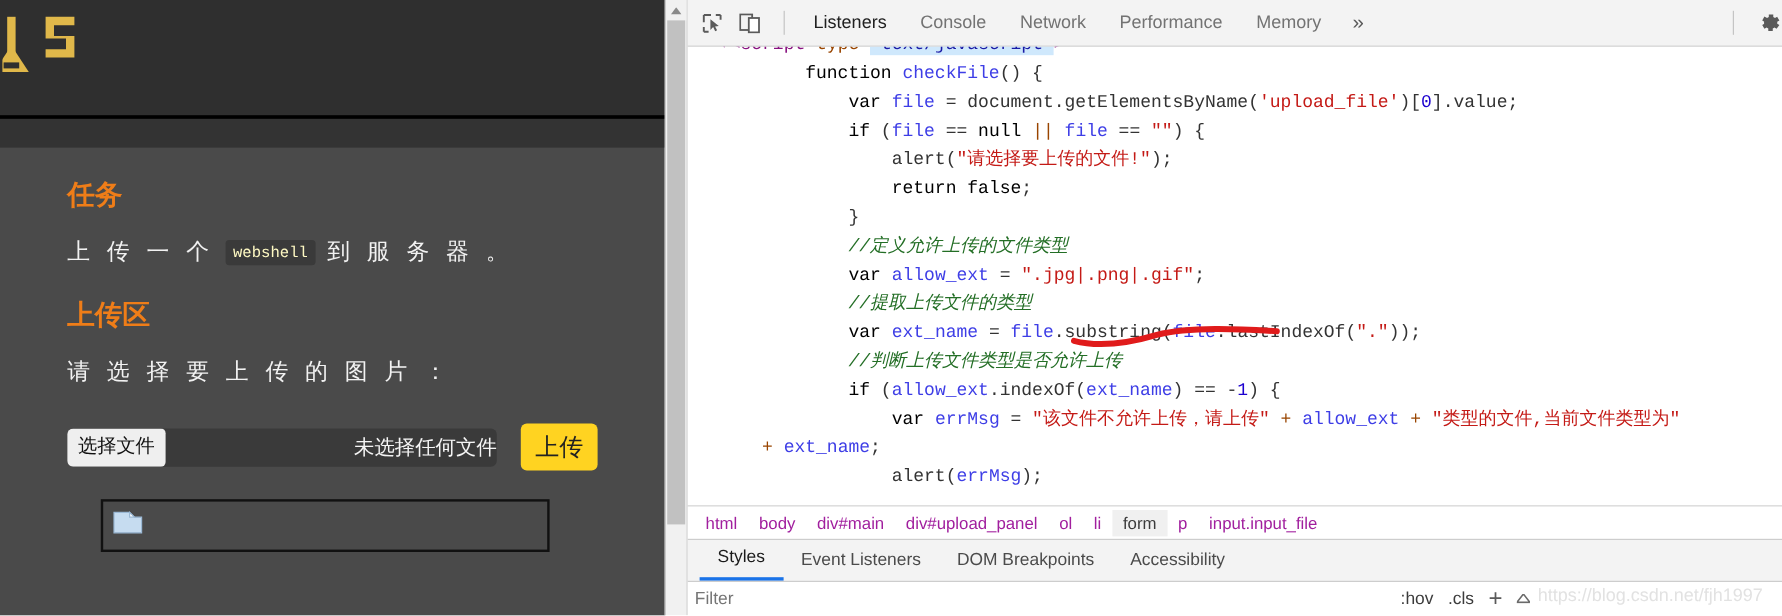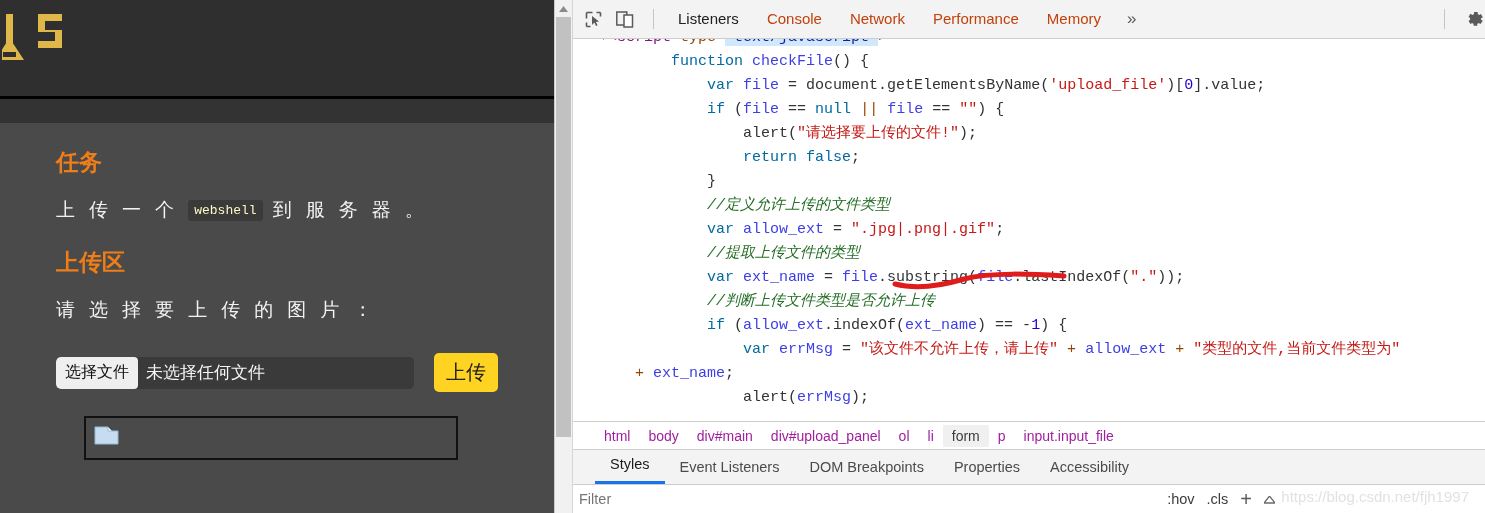--- a/index.html
+++ b/index.html
@@ -77,20 +77,21 @@
     align-items: center;
     padding-top: 30px;
   }
   #file-control {
     display: flex;
     align-items: stretch;
     width: 380px; height: 32px;
     background: #3a3a3a;
     border-radius: 5px;
     overflow: hidden;
+    justify-content: space-between;
   }
   #choose-file-btn {
     background: #efefef;
     color: #111111;
     font-size: 16px;
     padding: 0 9px;
     display: flex;
     align-items: center;
     border-radius: 4px;
     font-family: "DejaVu Sans", sans-serif;
@@ -181,21 +182,21 @@
     margin-right: 4px;
     cursor: pointer;
   }
   .dt-sep {
     width: 1px; height: 20px;
     background: #c4c4c4;
     margin: 0 10px;
   }
   .dt-tab {
     font-size: 15px;
-    color: #c2410c;
+    color: #737373;
     padding: 0 14px;
     height: 38px;
     line-height: 38px;
     cursor: pointer;
     white-space: nowrap;
     font-family: "Liberation Sans", sans-serif;
   }
   .dt-tab.active { color: #202020; }
   #dt-more {
     font-size: 17px; color: #5a5a5a;
@@ -230,21 +231,21 @@
     color: #333333;
     white-space: pre;
     padding-top: 0px;
     position: relative;
     top: -13px;
     left: 20px;
   }
   .tok-tag    { color: #881280; }
   .tok-attr   { color: #994500; }
   .tok-val    { color: #1a1aa6; }
-  .tok-kw     { color: #0369a1; }
+  .tok-kw     { color: #000000; }
   .tok-str    { color: #c41a16; }
   .tok-com    { color: #236e25; font-style: italic; }
   .tok-fn     { color: #3e3ee6; }
   .tok-plain  { color: #333333; }
   .tok-num    { color: #1c00cf; }
   .tok-op     { color: #994500; }
   .tok-sel    { background: #cfe8fc; }
 
   
   #red-mark {
@@ -254,40 +255,40 @@
     z-index: 12;
   }
 
   
   #breadcrumb {
     height: 27px; min-height: 27px;
     border-top: 1px solid #cdcdcd;
     border-bottom: 1px solid #cdcdcd;
     background: #ffffff;
     display: flex; align-items: center;
-    padding-left: 40px;
+    padding-left: 24px;
     font-size: 14px;
     font-family: "Liberation Sans", sans-serif;
     overflow: hidden;
   }
   .crumb {
     color: #a11f9e;
     padding: 3px 9px;
     cursor: pointer;
     white-space: nowrap;
   }
   .crumb.selected { background: #f0f0f0; color: #3c3c3c; }
 
   
   #side-tabs {
     height: 34px; min-height: 34px;
     background: #f3f3f3;
     border-bottom: 1px solid #cdcdcd;
     display: flex; align-items: flex-end;
-    padding-left: 40px;
+    padding-left: 28px;
     overflow: hidden;
   }
   .side-tab {
     font-size: 14.5px;
     color: #4b4b4b;
     padding: 0 15px;
     height: 33px;
     line-height: 33px;
     cursor: pointer;
     white-space: nowrap;
@@ -462,21 +463,20 @@
       <span class="crumb">li</span>
       <span class="crumb selected">form</span>
       <span class="crumb">p</span>
       <span class="crumb">input.input_file</span>
     </div>
 
     <div id="side-tabs">
       <div class="side-tab active">Styles</div>
       <div class="side-tab">Event Listeners</div>
       <div class="side-tab">DOM Breakpoints</div>
-      <div class="side-tab">Properties</div>
       <div class="side-tab">Accessibility</div>
     </div>
 
     <div id="filter-bar">
       <input id="filter-input" type="text" placeholder="Filter" style="">
       <div id="filter-actions">
         <span class="filter-act">:hov</span>
         <span class="filter-act">.cls</span>
         <span id="filter-plus">+</span>
         <span id="filter-caret">

